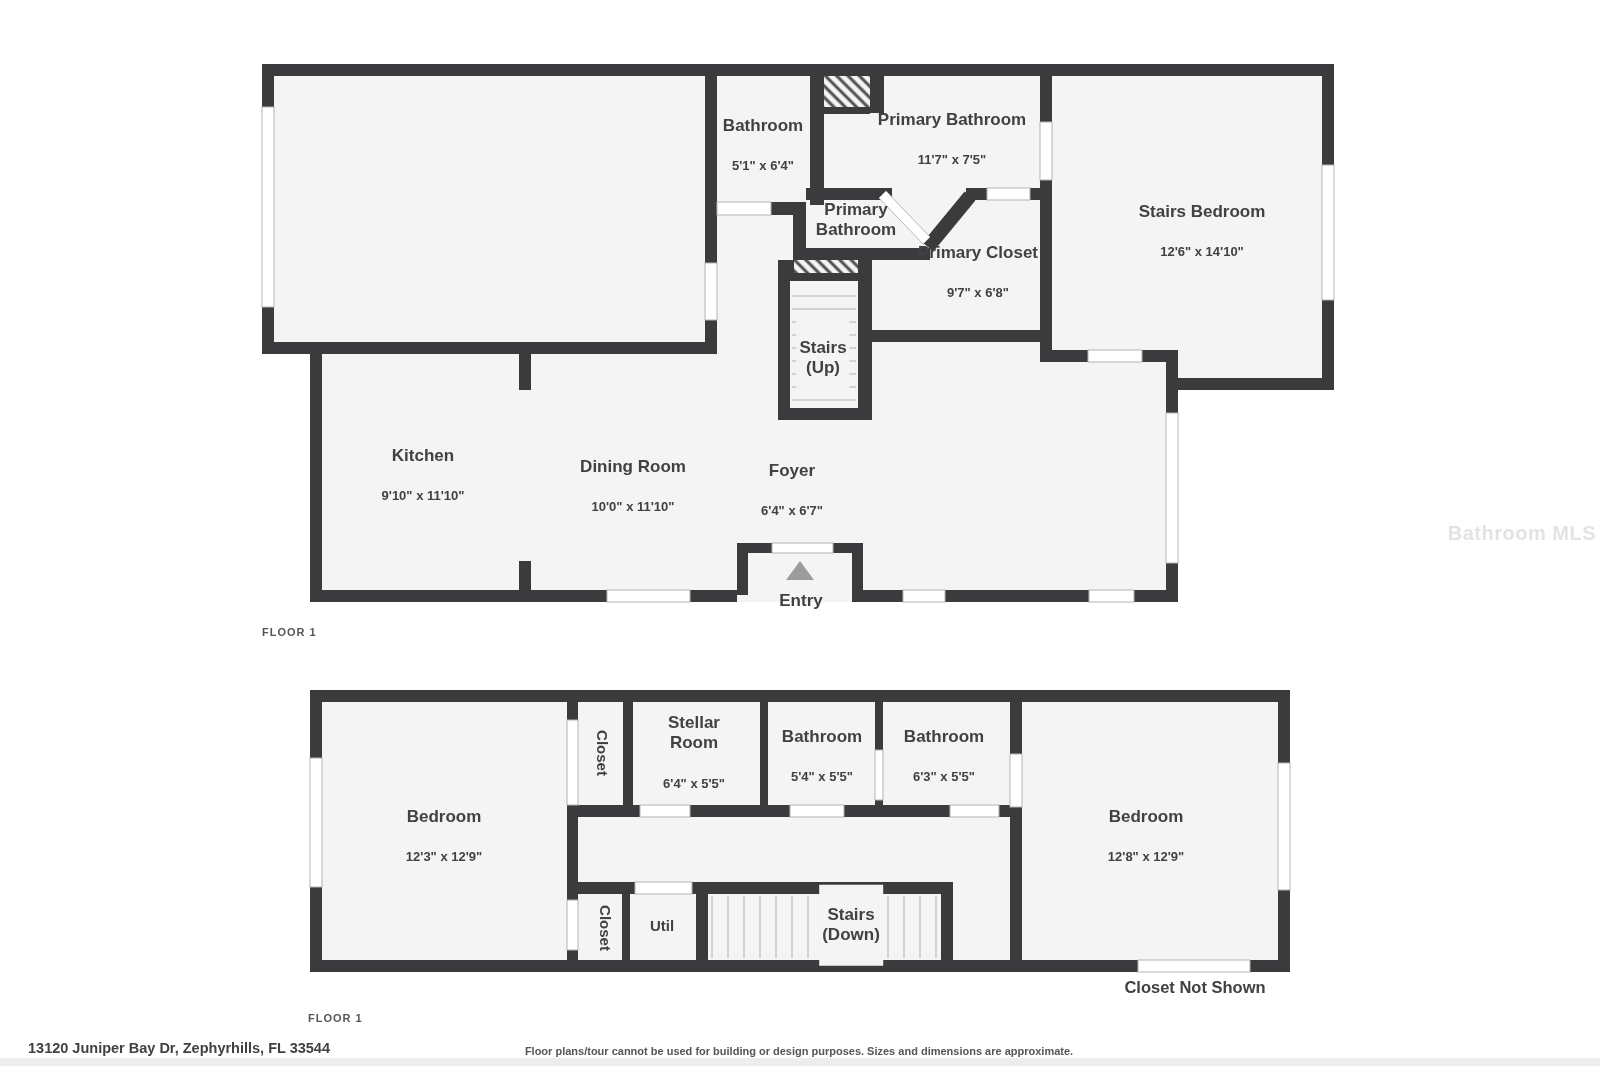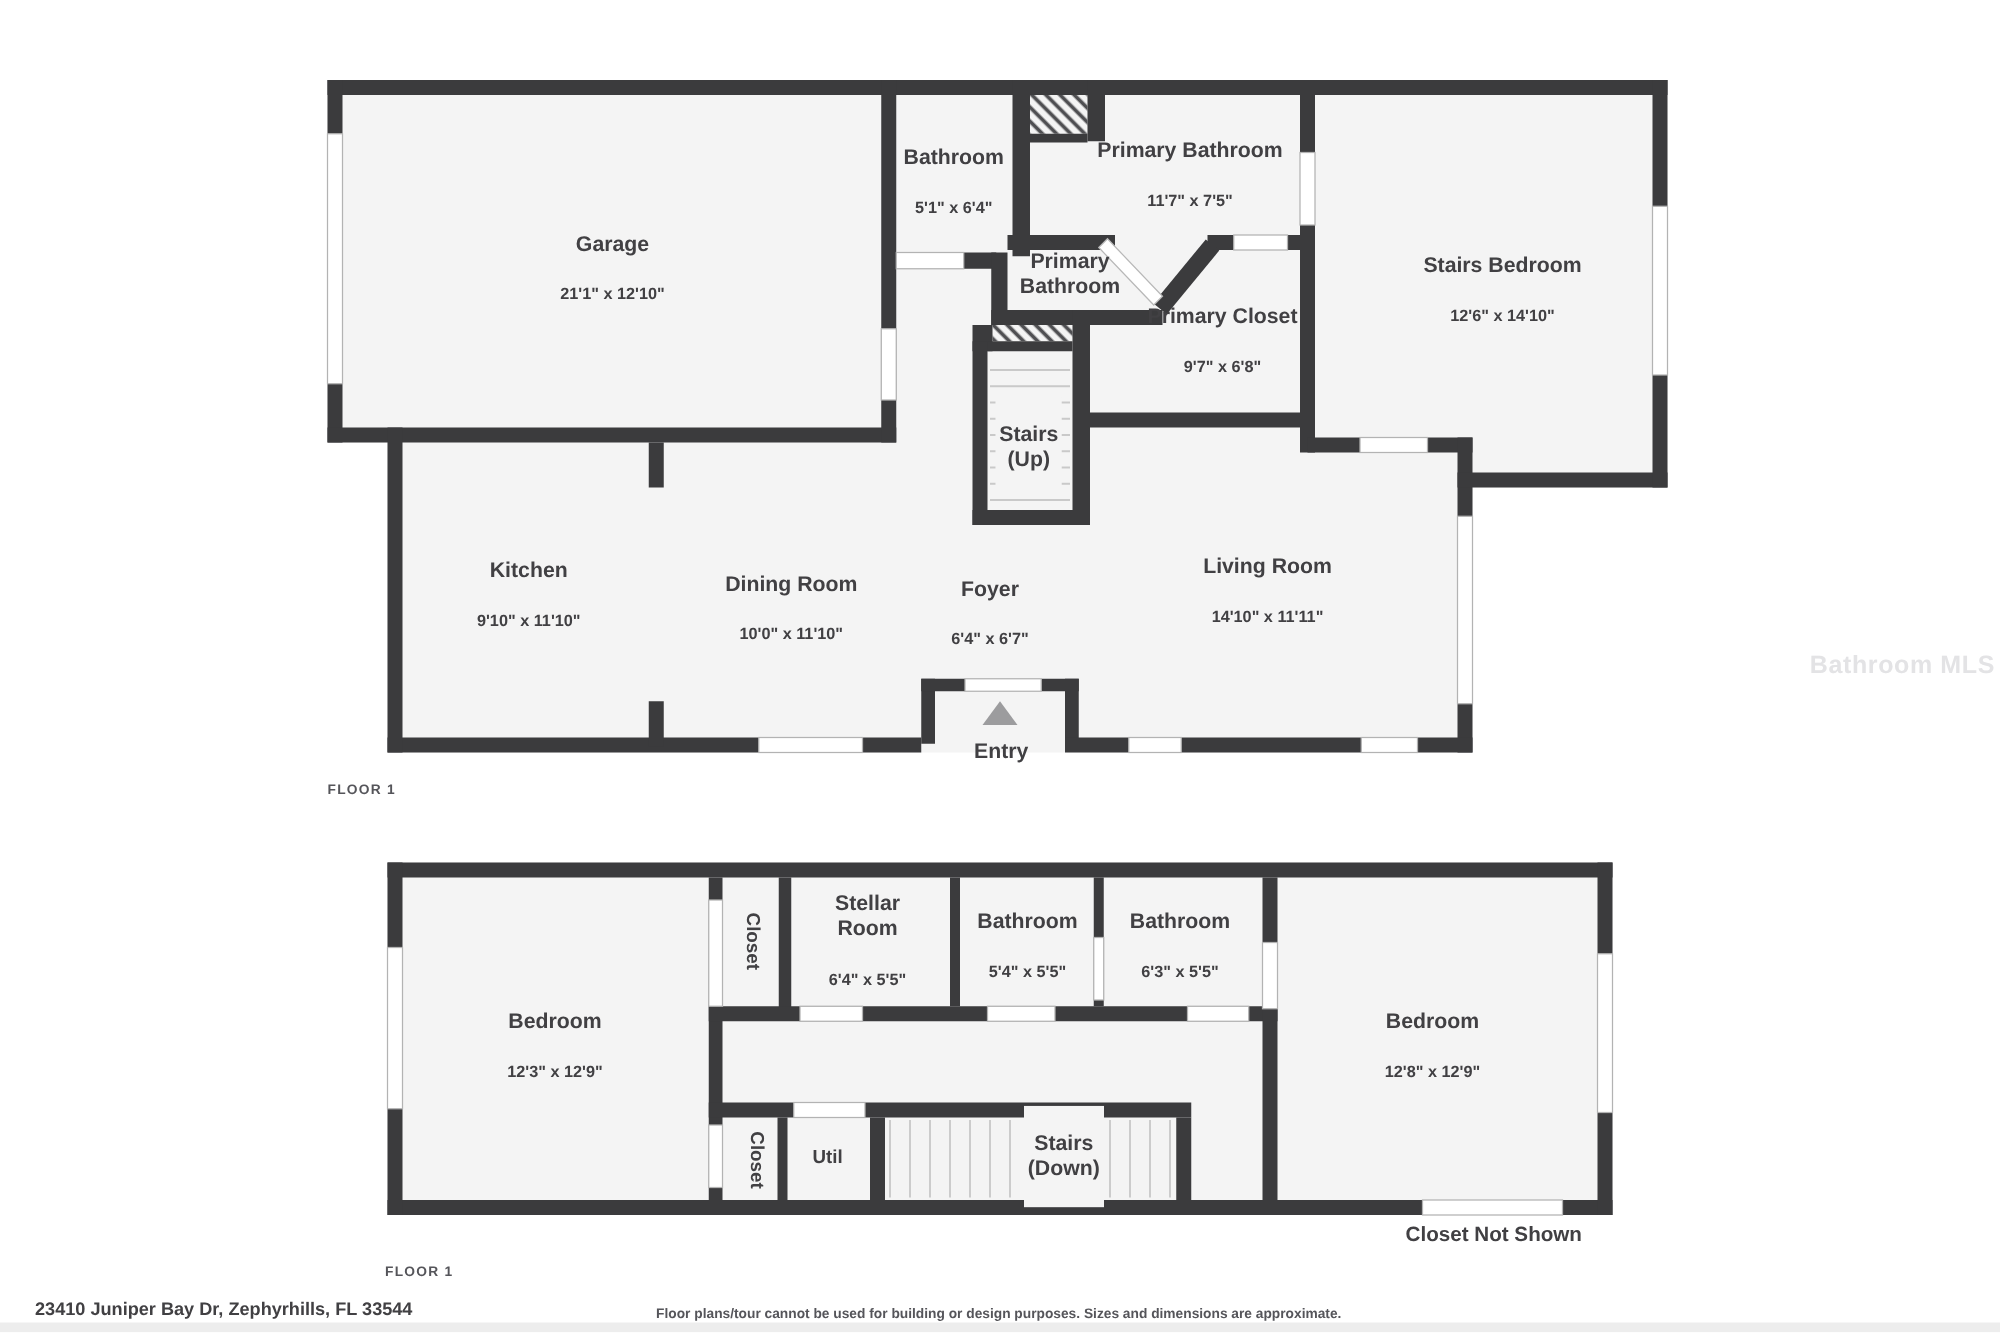--- a/index.html
+++ b/index.html
@@ -178,24 +178,20 @@
         <line class="tread" x1="888" y1="896" x2="888" y2="958"></line>
         <line class="tread" x1="904" y1="896" x2="904" y2="958"></line>
         <line class="tread" x1="920" y1="896" x2="920" y2="958"></line>
         <line class="tread" x1="936" y1="896" x2="936" y2="958"></line>
       </g>
     </g>
 
     <rect class="fbar" x="0" y="1058" width="1600" height="8"></rect>
   </svg>
 
-  <div class="lbl" style="left:490px;top:214px">
-    <span class="name">Garage</span>
-    <span class="dims">21'1" x 12'10"</span>
-  </div>
   <div class="lbl" style="left:763px;top:145px">
     <span class="name">Bathroom</span>
     <span class="dims">5'1" x 6'4"</span>
   </div>
   <div class="lbl" style="left:952px;top:139px">
     <span class="name">Primary Bathroom</span>
     <span class="dims">11'7" x 7'5"</span>
   </div>
   <div class="lbl" style="left:856px;top:220px">
     <span class="name">Primary
@@ -217,24 +213,20 @@
     <span class="name">Kitchen</span>
     <span class="dims">9'10" x 11'10"</span>
   </div>
   <div class="lbl" style="left:633px;top:486px">
     <span class="name">Dining Room</span>
     <span class="dims">10'0" x 11'10"</span>
   </div>
   <div class="lbl" style="left:792px;top:490px">
     <span class="name">Foyer</span>
     <span class="dims">6'4" x 6'7"</span>
-  </div>
-  <div class="lbl" style="left:1014px;top:472px">
-    <span class="name">Living Room</span>
-    <span class="dims">14'10" x 11'11"</span>
   </div>
   <div class="lbl" style="left:801px;top:601px">
     <span class="name">Entry</span>
   </div>
   <div class="floor-tag" style="left:262px;top:632px">FLOOR 1</div>
 
   <div class="lbl" style="left:444px;top:836px">
     <span class="name">Bedroom</span>
     <span class="dims">12'3" x 12'9"</span>
   </div>
@@ -266,16 +258,16 @@
   </div>
   <div class="lbl bg" style="left:851px;top:925px">
     <span class="name">Stairs
 (Down)</span>
   </div>
   <div class="lbl note" style="left:1195px;top:987px">
     <span class="name">Closet Not Shown</span>
   </div>
   <div class="floor-tag" style="left:308px;top:1018px">FLOOR 1</div>
 
-  <div class="address" style="left:28px;top:1048px">23410 Juniper Bay Dr, Zephyrhills, FL 33544</div>
+  <div class="address" style="left:28px;top:1048px">13120 Juniper Bay Dr, Zephyrhills, FL 33544</div>
   <div class="disclaimer" style="left:799px;top:1051px">Floor plans/tour cannot be used for building or design purposes. Sizes and dimensions are approximate.</div>
   <div class="watermark" style="right:4px;top:533px">Bathroom MLS</div>
 </div>
 
 </body></html>

